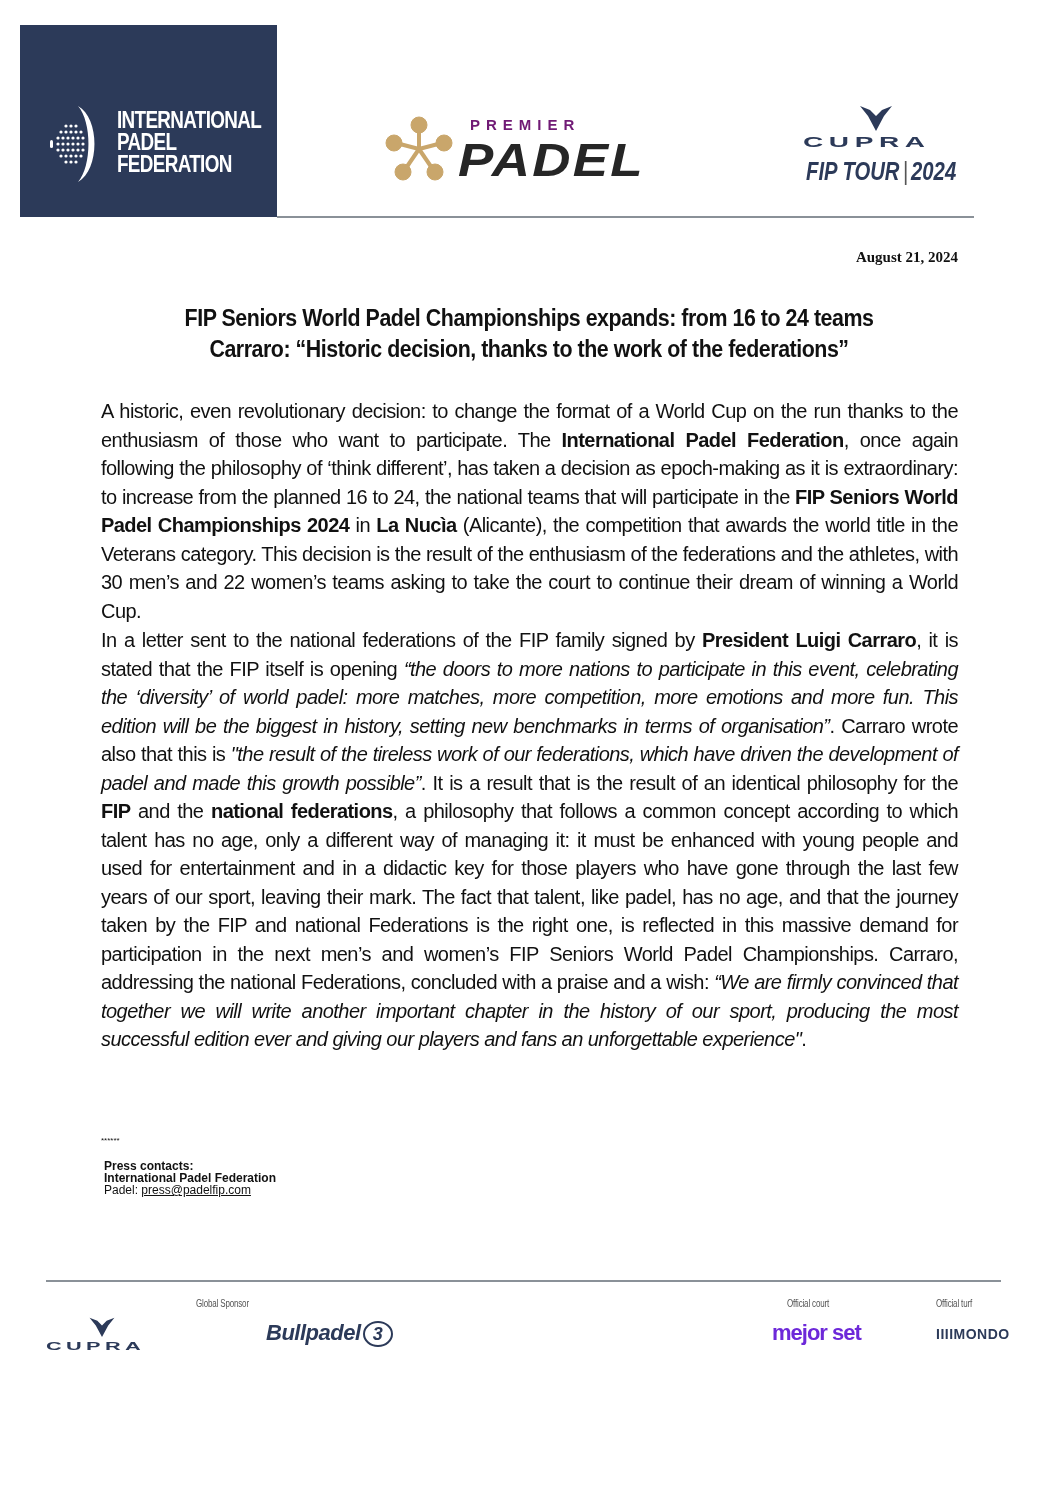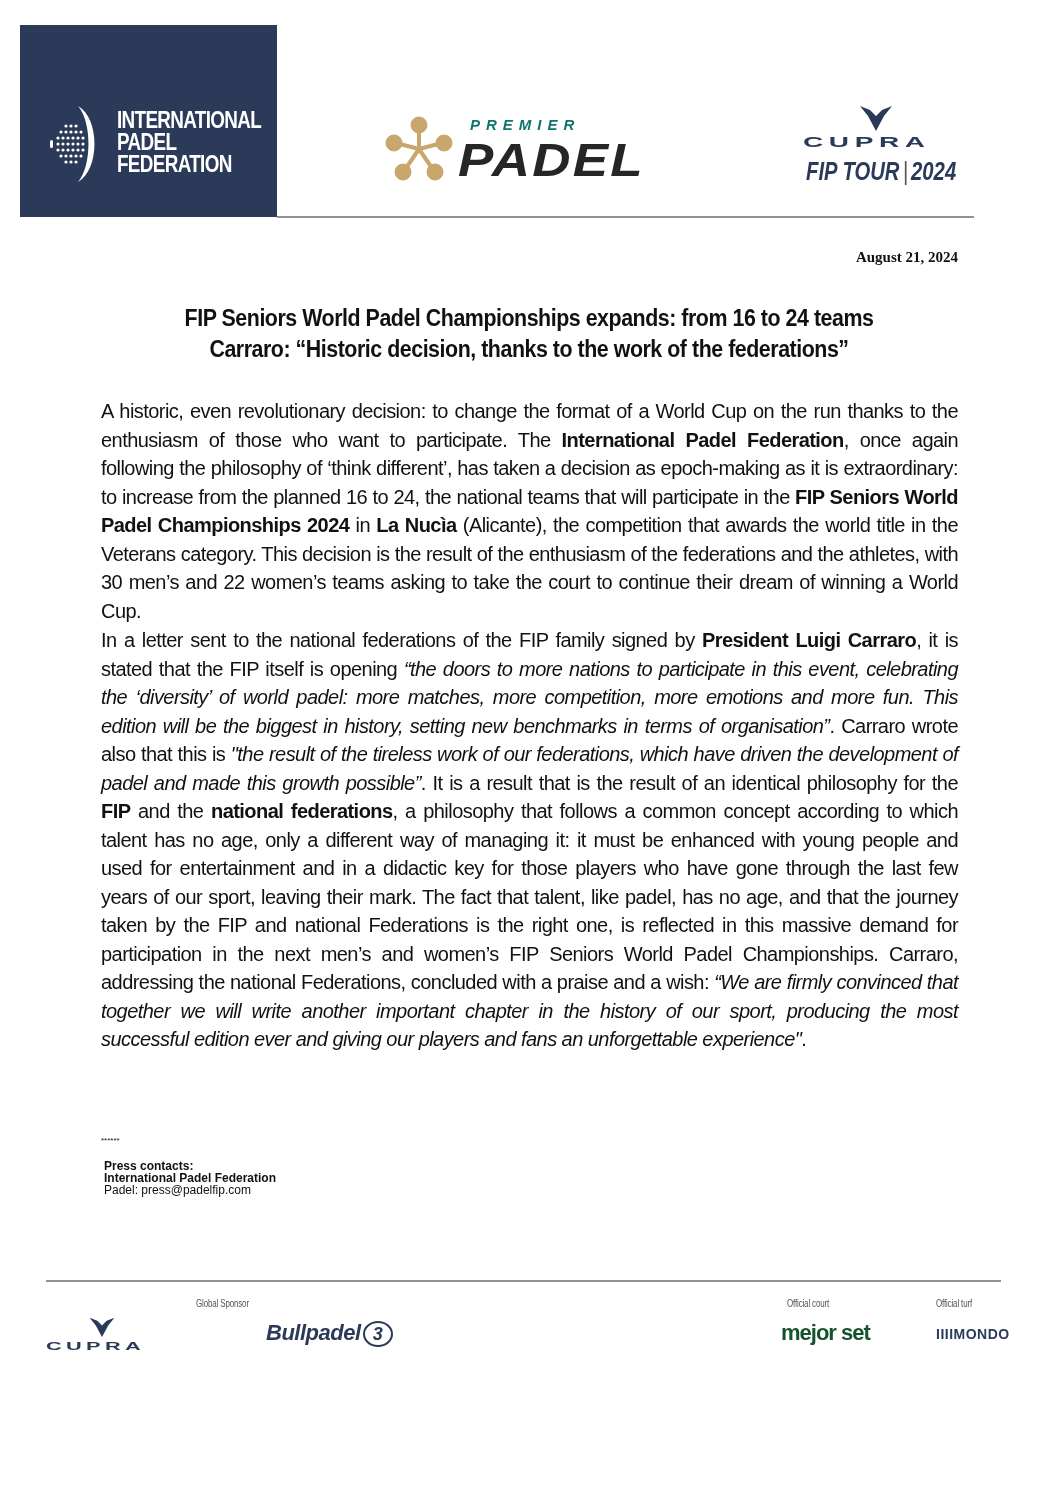--- a/index.html
+++ b/index.html
@@ -6,21 +6,21 @@
   body { width:1058px; height:1497px; position:relative; overflow:hidden; font-family:"Liberation Sans", sans-serif; color:#111; }
   .abs { position:absolute; }
 
   
   .fip-block { left:20px; top:25px; width:257px; height:192px; background:#2c3a59; }
   .fip-mark { left:48px; top:104px; width:56px; height:80px; }
   .fip-text { left:117px; top:109px; color:#ffffff; font-family:"Liberation Sans", sans-serif; font-weight:bold; font-size:23px; line-height:22px; letter-spacing:-0.8px; transform:scaleX(0.82); transform-origin:left top; }
   .fip-text div { white-space:nowrap; }
 
   .pp-star { left:384px; top:116px; width:70px; height:66px; }
-  .pp-premier { left:470px; top:116px; font-size:15px; font-weight:bold; font-style:italic; letter-spacing:6px; color:#0f766e; }
+  .pp-premier { left:470px; top:116px; font-size:15px; font-weight:bold; letter-spacing:6px; color:#701a75; }
   .pp-padel { left:458px; top:136px; font-size:46px; font-weight:900; font-style:italic; letter-spacing:2px; color:#262626; line-height:48px; transform:scaleX(1.15); transform-origin:left top; }
 
   .cupra-mark { left:858px; top:104px; width:36px; height:28px; }
   .cupra-word { left:803px; top:134px; font-size:20px; font-weight:bold; letter-spacing:4px; color:#2c3a59; transform:scaleX(1.4) scaleY(0.7); transform-origin:left top; }
   .fip-tour { left:806px; top:156px; font-size:26px; font-weight:bold; font-style:italic; color:#2c3a59; transform:scaleX(0.78); transform-origin:left top; white-space:nowrap; }
   .fip-tour .sep { font-weight:normal; color:#555; margin:0 4px; }
 
   .header-rule { left:277px; top:216px; width:697px; height:2px; background:#8a9198; }
 
   .date { right:100px; top:249px; font-family:"Liberation Serif", serif; font-weight:bold; font-size:15px; }
@@ -31,29 +31,29 @@
 
   .body { left:101px; width:857px; font-size:20px; line-height:28.5px; text-align:justify; letter-spacing:-0.55px; }
   .p1 { top:397px; }
   .p2 { top:626px; }
   .body b { font-weight:bold; }
   .body i { font-style:italic; }
 
   .stars { left:101px; top:1136px; font-size:8px; }
   .press { left:104px; top:1160px; font-size:12px; line-height:12px; }
   .press .b { font-weight:bold; }
-  .press a { color:#111; }
+  .press a { color:#111; text-decoration:underline; }
 
   .footer-rule { left:46px; top:1280px; width:955px; height:2px; background:#8a9198; }
   .f-label { font-size:10px; color:#555; letter-spacing:-0.2px; transform:scaleX(0.8); transform-origin:left top; }
   .f-cupra-mark { left:88px; top:1316px; width:28px; height:22px; }
   .f-cupra-word { left:46px; top:1340px; font-size:15px; font-weight:bold; letter-spacing:3px; color:#2c3a59; transform:scaleX(1.45) scaleY(0.7); transform-origin:left top; }
   .f-bull { left:266px; top:1320px; font-size:22px; font-weight:900; font-style:italic; color:#2c3a59; letter-spacing:-0.5px; }
   .f-bull .three { display:inline-block; border:2px solid #2c3a59; border-radius:50%; width:26px; height:22px; line-height:22px; text-align:center; font-size:18px; margin-left:2px; }
-  .f-mejor { left:772px; top:1320px; font-size:22px; font-weight:900; color:#14532d; letter-spacing:-1px;margin-left:9px; }
+  .f-mejor { left:772px; top:1320px; font-size:22px; font-weight:900; color:#6d28d9; letter-spacing:-1px; }
   .f-mondo { left:917px; top:1326px; font-size:14px; font-weight:900; color:#2c3a59; letter-spacing:0.5px;padding-left:19px; }
 </style>
 </head>
 <body>
 
 <div class="abs fip-block"></div>
 <svg class="abs fip-mark" viewBox="0 0 56 80">
   <path d="M30 2 C52 14 52 66 30 78 C44 62 44 18 30 2 Z" fill="#ffffff"></path>
   <g fill="#ffffff">
     <rect x="2" y="36" width="3" height="8" rx="1.5"></rect>

